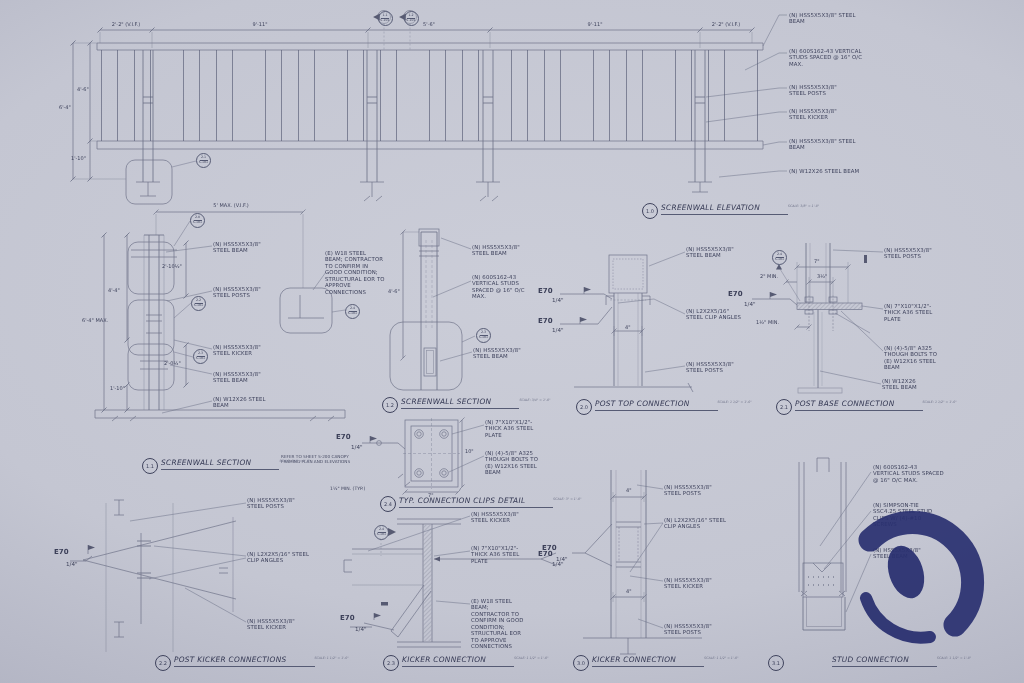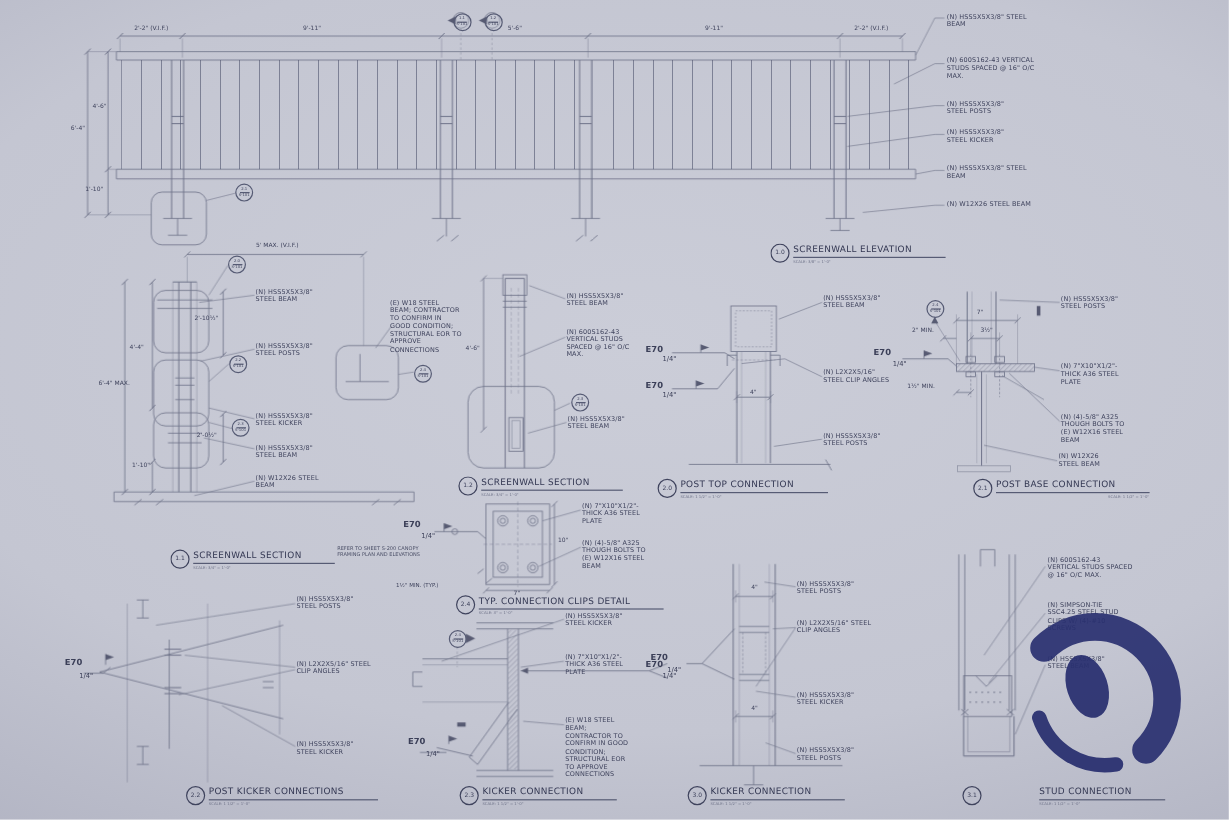--- a/index.html
+++ b/index.html
@@ -13,21 +13,21 @@
   .ctr{text-align:center;}
   .e70{position:absolute;font-size:7px;font-weight:bold;color:#3b3f58;z-index:10;}
   .qtr{position:absolute;font-size:5.6px;color:#3b3f58;z-index:10;}
   .bub{position:absolute;width:13px;height:13px;border:.8px solid #565b74;border-radius:50%;
        display:flex;flex-direction:column;align-items:center;justify-content:center;
        font-size:3.2px;line-height:1.1;color:#3f435d;z-index:10;background:rgba(200,202,214,.25);}
   .bub .bline{border-top:.5px solid #565b74;width:8px;height:0;}
   .ttl{position:absolute;display:flex;gap:3px;align-items:flex-start;z-index:10;}
   .ttl .num{flex:none;width:14px;height:14px;border:.9px solid #3f435d;border-radius:50%;
             font-size:5px;color:#3f435d;display:flex;align-items:center;justify-content:center;}
-  .ttl .col{display:flex;flex-direction:column;}
+  .ttl .col{display:flex;flex-direction:row;font-style:italic;}
   .ttl .txt{font-size:7.4px;color:#343853;letter-spacing:.3px;border-bottom:.8px solid #565b74;
             padding:0 28px 1.5px 0;white-space:nowrap;}
   .ttl .scl{font-size:3.2px;color:#70748a;margin-top:1px;}
   .note{position:absolute;font-size:4.2px;line-height:1.25;color:#4a4e66;z-index:10;}
   #studs-band{position:absolute;left:101px;top:50px;width:659px;height:91px;z-index:4;
     background:repeating-linear-gradient(to right, rgba(86,91,116,.65) 0 .8px, transparent .8px 16.4px);}
   svg{position:absolute;left:0;top:0;z-index:5;}
   #logo-svg{z-index:30;}
 </style>
 </head>
@@ -320,21 +320,21 @@
 </div>
 
 <div class="lbl" style="left:686px;top:246px;width:52px;">(N) HSS5X5X3/8" STEEL BEAM</div>
 <div class="lbl" style="left:686px;top:308px;width:60px;">(N) L2X2X5/16" STEEL CLIP ANGLES</div>
 <div class="lbl" style="left:686px;top:361px;width:56px;">(N) HSS5X5X3/8" STEEL POSTS</div>
 <div class="dim" style="left:625px;top:324px;">4"</div>
 <span class="e70" style="left:538px;top:287px;">E70</span>
 <span class="qtr" style="left:552px;top:297px;">1/4"</span>
 <span class="e70" style="left:538px;top:317px;">E70</span>
 <span class="qtr" style="left:552px;top:327px;">1/4"</span>
-<div class="ttl" style="left:548px;top:399px;">
+<div class="ttl" style="left:576px;top:399px;">
   <span class="num">2.0</span>
   <span class="col">
       <span class="txt">POST TOP CONNECTION</span>
       <span class="scl">SCALE: 1 1/2" = 1'-0"</span>
     </span>
 </div>
 
 <div class="lbl" style="left:884px;top:247px;width:50px;">(N) HSS5X5X3/8" STEEL POSTS</div>
 <div class="lbl" style="left:884px;top:303px;width:62px;">(N) 7"X10"X1/2"-THICK A36 STEEL PLATE</div>
 <div class="lbl" style="left:884px;top:345px;width:62px;">(N) (4)-5/8" A325 THOUGH BOLTS TO (E) W12X16 STEEL BEAM</div>
@@ -343,21 +343,21 @@
 <div class="dim" style="left:817px;top:273px;">3½"</div>
 <div class="dim" style="left:760px;top:273px;">2" MIN.</div>
 <div class="dim" style="left:756px;top:319px;">1½" MIN.</div>
 <span class="e70" style="left:728px;top:290px;">E70</span>
 <span class="qtr" style="left:744px;top:301px;">1/4"</span>
 <div class="bub" style="left:772px;top:250px;">
     <span>2.4</span>
     <span class="bline"></span>
     <span>S-101</span>
   </div>
-<div class="ttl" style="left:811px;top:399px;text-align:right;">
+<div class="ttl" style="left:776px;top:399px;text-align:right;">
   <span class="num">2.1</span>
   <span class="col">
       <span class="txt">POST BASE CONNECTION</span>
       <span class="scl">SCALE: 1 1/2" = 1'-0"</span>
     </span>
 </div>
 
 <div class="lbl" style="left:485px;top:419px;width:62px;">(N) 7"X10"X1/2"-THICK A36 STEEL PLATE</div>
 <div class="lbl" style="left:485px;top:450px;width:56px;">(N) (4)-5/8" A325 THOUGH BOLTS TO (E) W12X16 STEEL BEAM</div>
 <div class="dim" style="left:465px;top:448px;">10"</div>
@@ -418,21 +418,21 @@
   <span class="num">3.0</span>
   <span class="col">
       <span class="txt">KICKER CONNECTION</span>
       <span class="scl">SCALE: 1 1/2" = 1'-0"</span>
     </span>
 </div>
 
 <div class="lbl" style="left:873px;top:464px;width:72px;">(N) 600S162-43 VERTICAL STUDS SPACED @ 16" O/C MAX.</div>
 <div class="lbl" style="left:873px;top:502px;width:64px;">(N) SIMPSON-TIE SSC4.25 STEEL STUD CLIPS W/ (4)-#10 SCREWS</div>
 <div class="lbl" style="left:873px;top:547px;width:66px;">(N) HSS5X5X3/8" STEEL BEAM</div>
-<div class="ttl" style="left:802px;top:655px;gap:48px;">
+<div class="ttl" style="left:768px;top:655px;gap:48px;">
   <span class="num">3.1</span>
   <span class="col">
       <span class="txt">STUD CONNECTION</span>
       <span class="scl">SCALE: 1 1/2" = 1'-0"</span>
     </span>
 </div>
 
 <svg id="logo-svg" width="1024" height="683" viewBox="0 0 1024 683">
   <g fill="none" stroke="#2a3070" opacity="0.94">
     <path d="M870 540 A58 58 0 1 1 955 625" stroke-width="23" stroke-linecap="round" opacity="0.98"></path>

